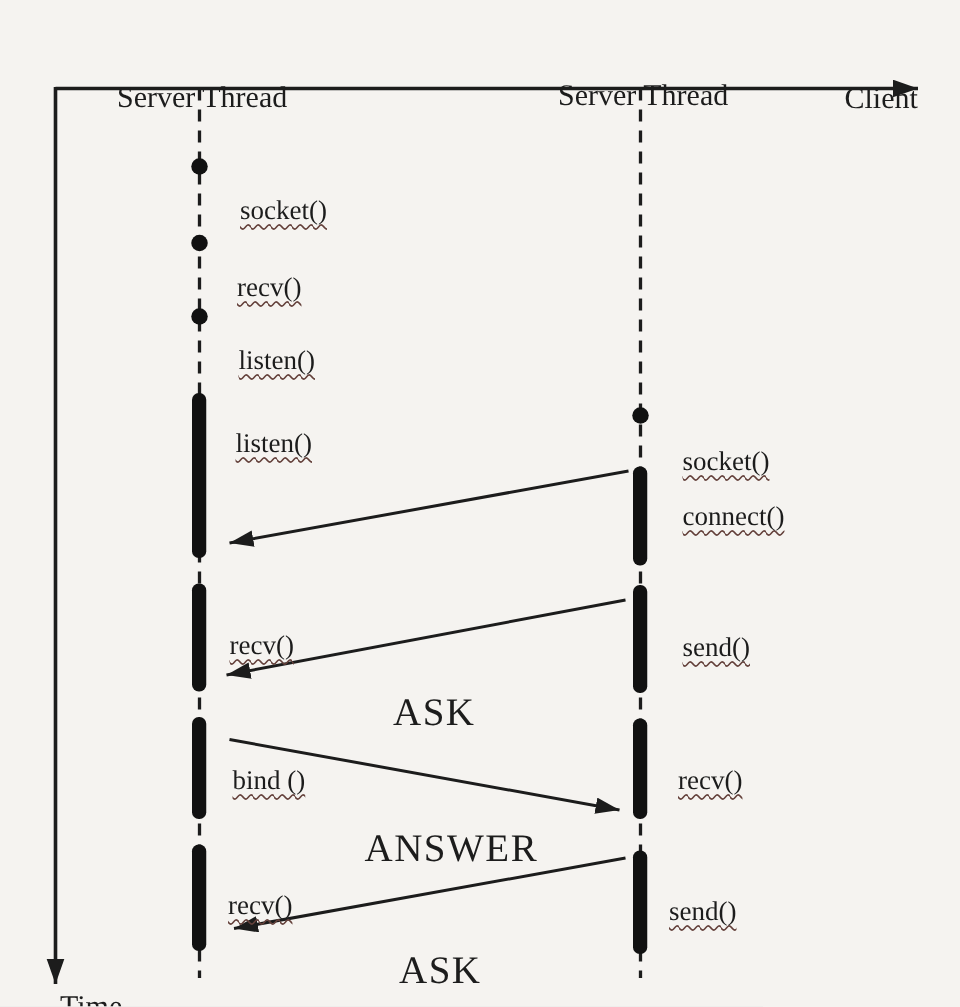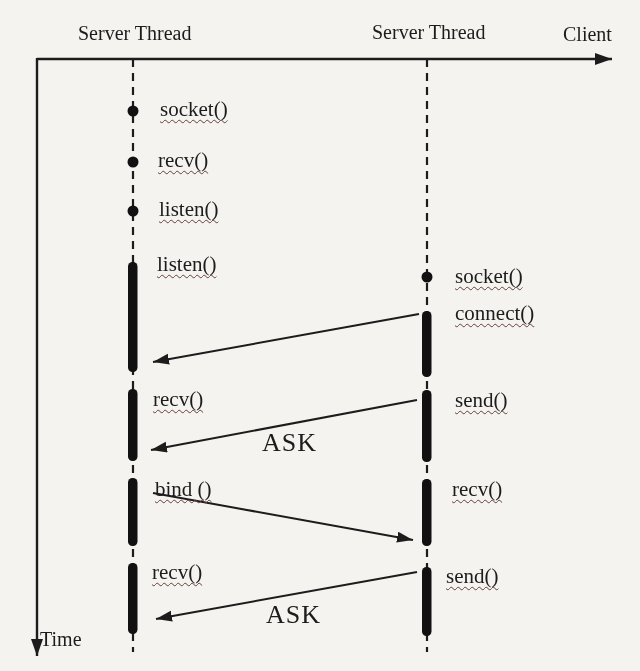--- a/index.html
+++ b/index.html
@@ -11,24 +11,25 @@
     font-family:"Liberation Serif","DejaVu Serif",serif;
     color:#1c1c1c;
   }
   #layer-svg{position:absolute;left:0;top:0;}
   .lbl{
     position:absolute;
     white-space:nowrap;
     line-height:1;
     color:#1c1c1c;
     font-family:"Liberation Serif","DejaVu Serif",serif;
+    margin-top:32px;
   }
   .hdr{font-size:20px;}
   .call{
-    font-size:21px;
+    font-size:18px;
     text-decoration-line:underline;
     text-decoration-style:wavy;
     text-decoration-color:#63403a;
     text-decoration-thickness:1px;
     text-underline-offset:3px;
     text-decoration-skip-ink:none;
   }
   .msg{font-size:26px;letter-spacing:1px;}
 </style>
 </head>
@@ -87,15 +88,16 @@
   <span class="lbl call" style="left:155px;top:479px">bind ()</span>
   <span class="lbl call" style="left:152px;top:562px">recv()</span>
 
   <span class="lbl call" style="left:455px;top:266px">socket()</span>
   <span class="lbl call" style="left:455px;top:303px">connect()</span>
   <span class="lbl call" style="left:455px;top:390px">send()</span>
   <span class="lbl call" style="left:452px;top:479px">recv()</span>
   <span class="lbl call" style="left:446px;top:566px">send()</span>
 
   <span class="lbl msg" style="left:262px;top:430px">ASK</span>
+  <span class="lbl msg" style="left:243px;top:521px">ANSWER</span>
   <span class="lbl msg" style="left:266px;top:602px">ASK</span>
 
 </div>
 
 </body></html>

